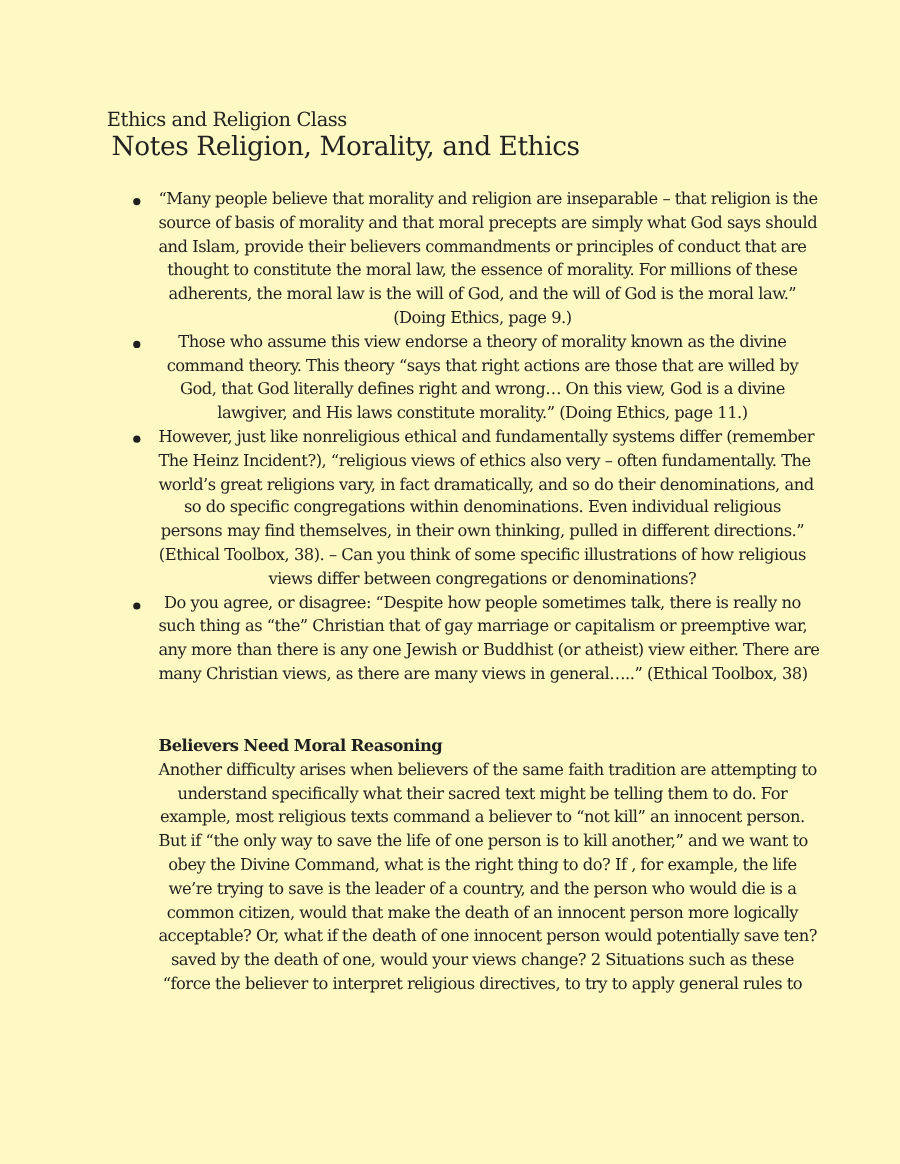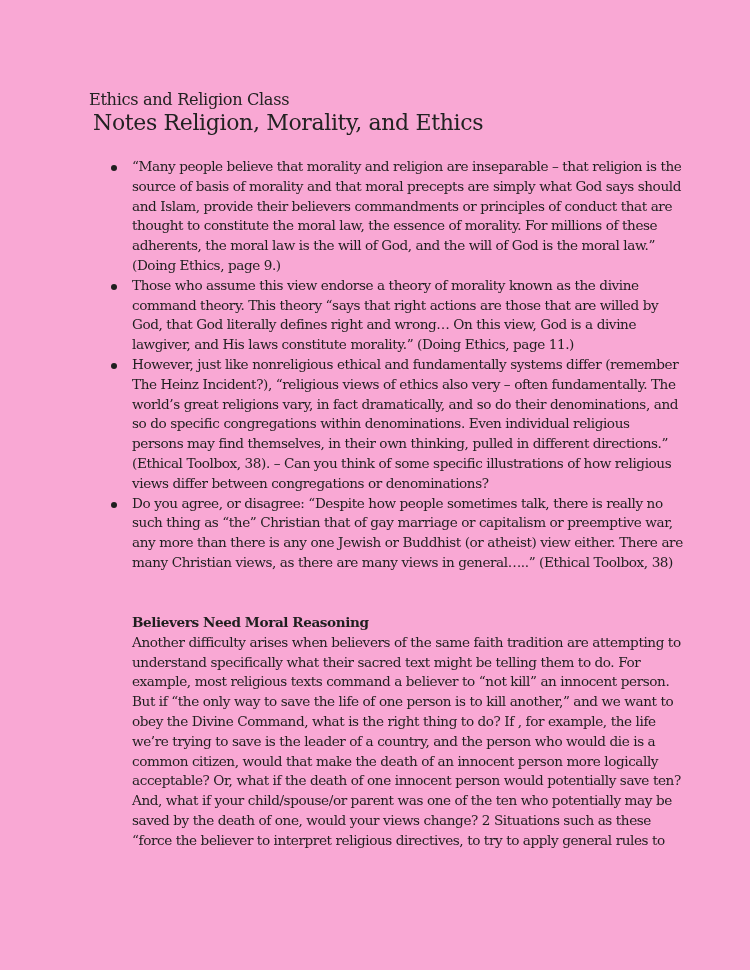--- a/index.html
+++ b/index.html
@@ -1,23 +1,23 @@
 <!DOCTYPE html>
 <html><head>
 <meta charset="utf-8">
 <style>
   html, body { margin: 0; padding: 0; background: #ffffff; }
   body { width: 750px; height: 970px; overflow: hidden; position: relative; color: #1f1f1f; font-family: "DejaVu Serif", "Liberation Serif", serif; }
-  .page { position: absolute; left: 0; top: 0; width: 750px; height: 970px; background: #f9a8d4; }
+  .page { position: absolute; left: 0; top: 0; width: 750px; height: 970px; background: #fef9c3; }
   .title { position: absolute; left: 89px; top: 89px; font-size: 16.2px; line-height: 22px; letter-spacing: -0.35px; color: #222; white-space: nowrap; }
   .subtitle { position: absolute; left: 93px; top: 112px; font-size: 22px; line-height: 22px; letter-spacing: -0.35px; color: #222; white-space: nowrap; }
   .bullets { position: absolute; left: 0; top: 157px; width: 750px; margin: 0; padding: 0; list-style: none; }
   .bullet { position: relative; margin: 0; padding: 0; }
   .bullet-dot { position: absolute; left: 111px; width: 6px; height: 6px; border-radius: 50%; background: #1f1f1f; top: 8px; }
-  .line { display: block; position: relative; left: 132px; width: 540px; font-size: 13.6px; line-height: 19.8px; letter-spacing: -0.42px; white-space: nowrap; }
+  .line { display: block; position: relative; left: 132px; width: 540px; font-size: 13.6px; line-height: 19.8px; letter-spacing: -0.42px; white-space: nowrap; text-align: center; }
   .section { position: absolute; left: 0; top: 613px; width: 708px; }
   .section-heading { display: block; position: relative; left: 132px; font-size: 13.6px; line-height: 19.8px; letter-spacing: -0.42px; font-weight: bold; white-space: nowrap; }
 </style>
 </head>
 <body>
 
 <div class="page">
   <div class="title">Ethics and Religion Class</div>
   <div class="subtitle">Notes Religion, Morality, and Ethics</div>
 
@@ -60,17 +60,16 @@
   <div class="section">
     <span class="section-heading">Believers Need Moral Reasoning</span>
     <span class="line">Another difficulty arises when believers of the same faith tradition are attempting to</span>
     <span class="line">understand specifically what their sacred text might be telling them to do. For</span>
     <span class="line">example, most religious texts command a believer to “not kill” an innocent person.</span>
     <span class="line">But if “the only way to save the life of one person is to kill another,” and we want to</span>
     <span class="line">obey the Divine Command, what is the right thing to do? If , for example, the life</span>
     <span class="line">we’re trying to save is the leader of a country, and the person who would die is a</span>
     <span class="line">common citizen, would that make the death of an innocent person more logically</span>
     <span class="line">acceptable? Or, what if the death of one innocent person would potentially save ten?</span>
-    <span class="line">And, what if your child/spouse/or parent was one of the ten who potentially may be</span>
     <span class="line">saved by the death of one, would your views change? 2  Situations such as these</span>
     <span class="line">“force the believer to interpret religious directives, to try to apply general rules to</span>
   </div>
 </div>
 
 </body></html>

